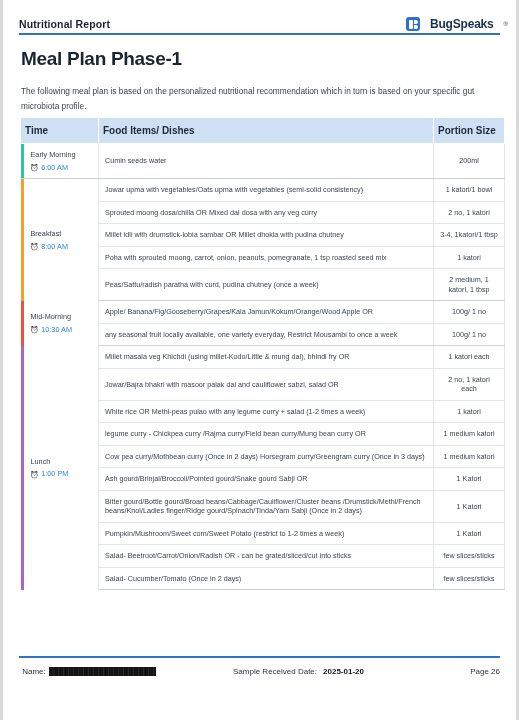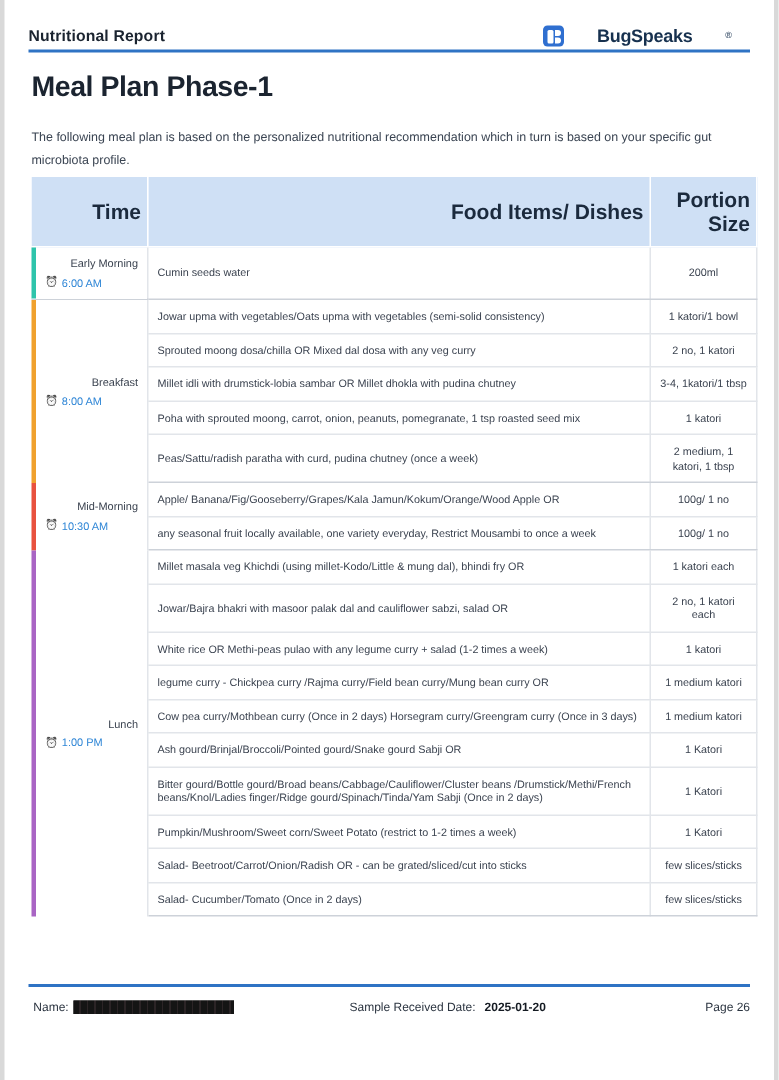--- a/index.html
+++ b/index.html
@@ -11,28 +11,28 @@
   .page {
     position: relative;
     width: 519px; height: 720px;
     background: #ffffff;
     border-left: 3px solid #d9d9d9;
     border-right: 3px solid #d9d9d9;
     overflow: hidden;
   }
   
   .hdr {
-    position: absolute; left: 16px; right: 28px; top: 10px;
+    position: absolute; left: 16px; right: 8px; top: 10px;
     height: 28px;
     display: flex; align-items: center; justify-content: space-between;
   }
   .hdr-title {
     font-size: 10.5px; font-weight: bold; color: #1b2430; letter-spacing: .1px;
   }
-  .brand { display: flex; align-items: center; gap: 22px; }
+  .brand { display: flex; align-items: center; gap: 10px; }
   .brand-mark {
     width: 14px; height: 14px; border-radius: 3px; background: #2f6fd0;
     position: relative; flex: none;
   }
   .brand-mark::before {
     content: ""; position: absolute; left: 3px; top: 2.5px;
     width: 4px; height: 9px; background: #ffffff; border-radius: 1px;
   }
   .brand-mark::after {
     content: ""; position: absolute; left: 8px; top: 2.5px;
@@ -58,22 +58,22 @@
   }
   
   .tbl {
     position: absolute; left: 17px; top: 117px; width: 484px;
     border-collapse: collapse;
     table-layout: fixed;
   }
   .tbl th {
     background: #cfe0f5;
     color: #1b2a3d;
-    font-size: 14px; font-weight: bold;
-    text-align: right;
+    font-size: 10px; font-weight: bold;
+    text-align: left;
     padding: 7px 4px;
     border: 1px solid #ffffff;
   }
   .tbl td {
     font-size: 7.2px;
     color: #3b4350;
     vertical-align: middle;
     border: 1px solid #e2e5ea;
     padding: 6px 6px;
     line-height: 1.32;
@@ -81,21 +81,21 @@
   col.c-time  { width: 78px; }
   col.c-food  { width: 335px; }
   col.c-size  { width: 71px; }
 
   td.time-cell {
     position: relative;
     padding-left: 10px;
     border-left: none;
     border-top: none; border-bottom: none;
     background: #fff;
-    text-align: right;
+    text-align: left;
     vertical-align: middle;
   }
   td.time-cell .bar {
     position: absolute; left: 0; top: 0; bottom: 0; width: 3px;
   }
   .slot-name {
     font-size: 7.3px; color: #3b4350; display: block; margin-bottom: 3px;
   }
   .slot-time {
     font-size: 7.3px; color: #2f86d6; display: flex; align-items: center; gap: 2px;

